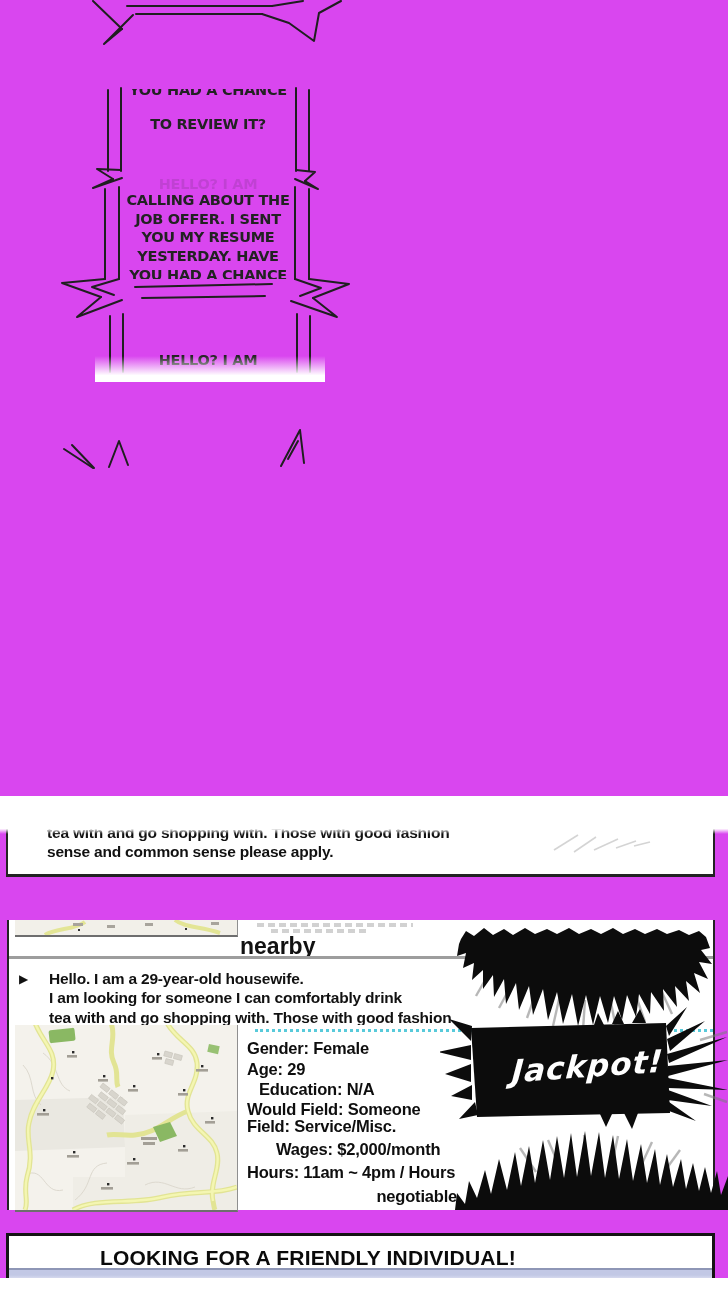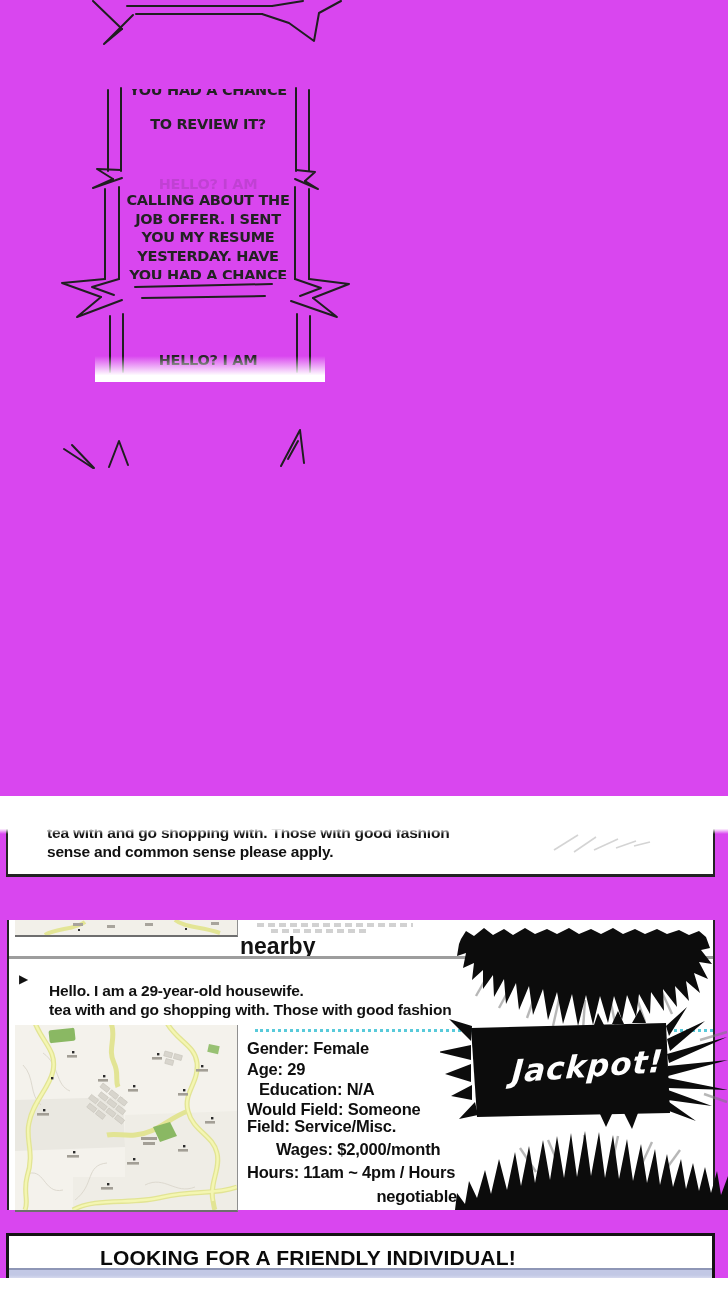--- a/index.html
+++ b/index.html
@@ -167,22 +167,23 @@
       </svg>
     </div>
 
     <div class="smudge" style="left:248px;top:3px;width:156px;"></div>
     <div class="smudge" style="left:262px;top:9px;width:98px;"></div>
     <div class="nearby t" style="left:231px;top:13px;">nearby</div>
 
     <div class="divider" style="top:36px;"></div>
 
     <div class="bullet" style="left:10px;top:52px;">▶</div>
-    <div class="abs" style="left:40px;top:49px;width:430px;height:56px;overflow:hidden;margin-top:12px;">
+    <div class="abs" style="left:40px;top:49px;width:430px;height:56px;overflow:hidden;">
       <div class="desc">Hello. I am a 29-year-old housewife.</div>
+      <div class="desc">I am looking for someone I can comfortably drink</div>
       <div class="desc">tea with and go shopping with. Those with good fashion</div>
     </div>
 
     <div class="mapbox" style="left:6px;top:105px;width:222px;height:185px;">
       <svg width="222" height="185" viewBox="0 0 222 185">
         <rect width="222" height="185" fill="#f4f2ec"></rect>
         <path d="M0,75 L108,72 L110,122 L0,126 Z" fill="#eae8e1"></path>
         <path d="M110,90 L222,86 L222,185 L58,185 L58,152 L110,152 Z" fill="#efede6"></path>
         <g stroke="#ddd9cf" stroke-width="1" fill="none">
           <path d="M10,150 C30,140 28,170 48,165"></path>

